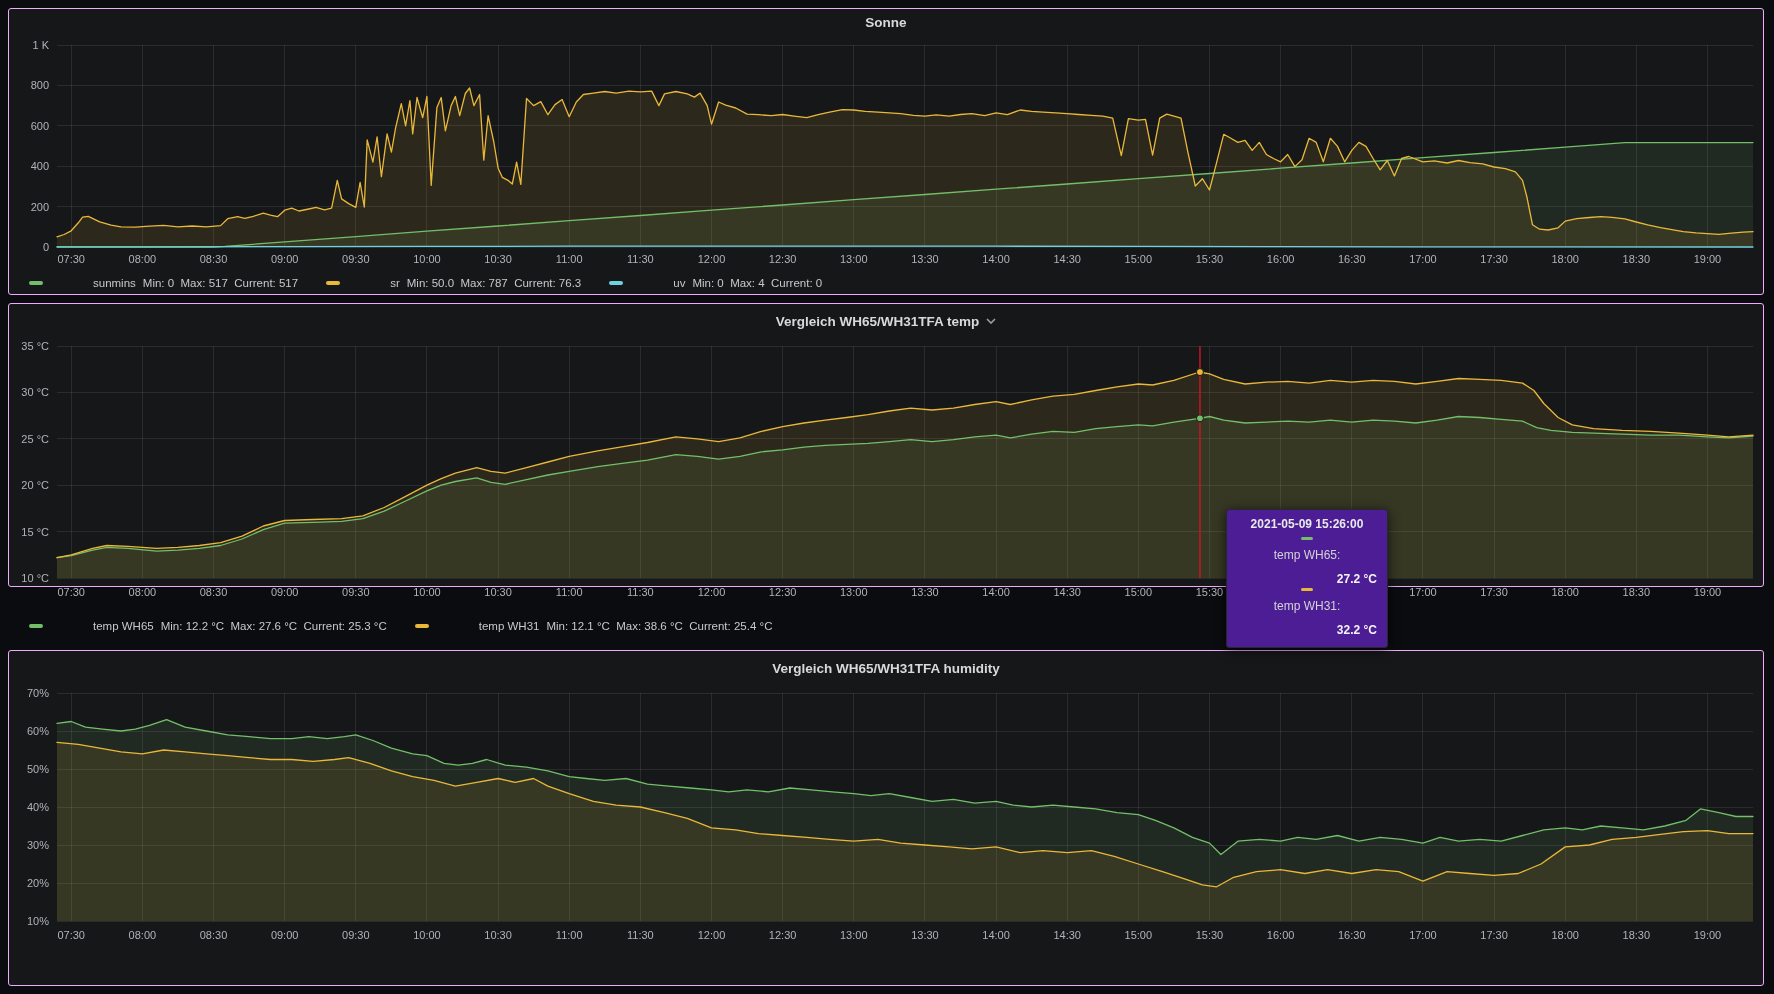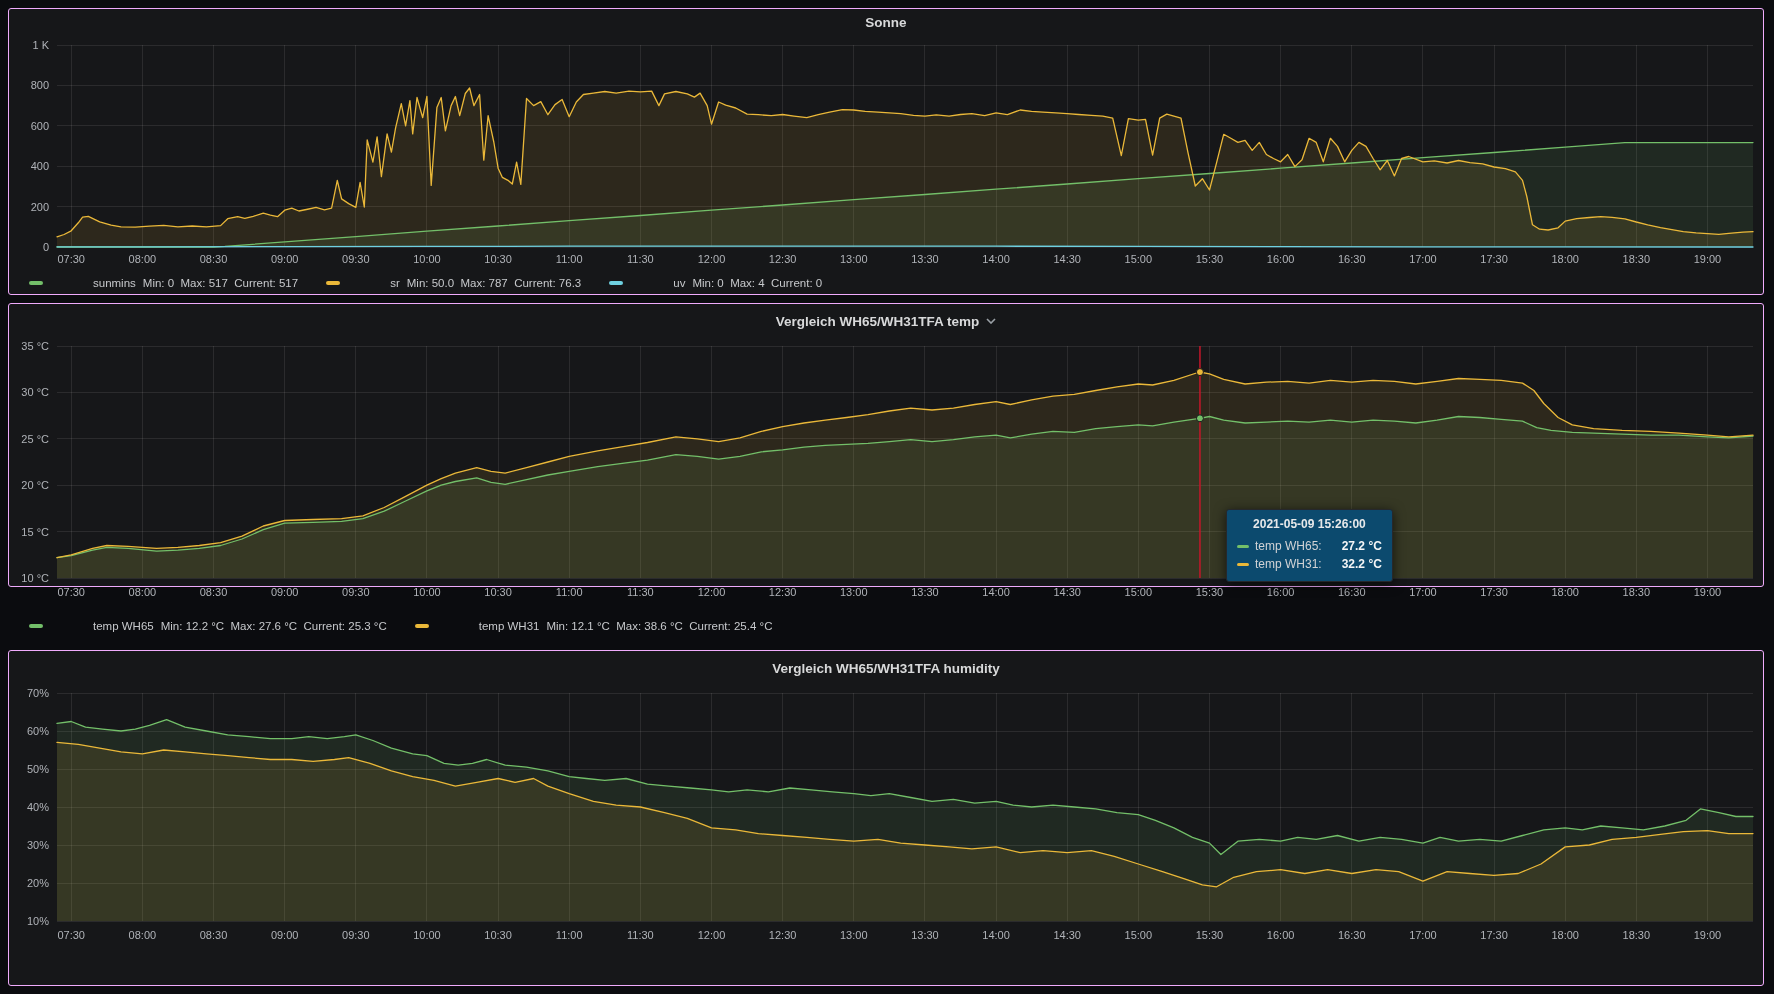--- a/index.html
+++ b/index.html
@@ -16,26 +16,26 @@
   #p2 .phead,#p3 .phead{height:34px;}
   .chev{display:inline-flex;align-items:center;color:#9aa0a6;}
   .plot{position:relative;margin-left:2px;}
   svg text.tick{fill:#b0b3b8;font-size:11px;font-family:"Liberation Sans",sans-serif;}
   .legend{display:flex;align-items:center;gap:28px;padding-left:20px;height:24px;
           font-size:11.5px;color:#c7c9cc;}
   .litem{display:flex;align-items:center;gap:7px;}
   .dash{width:14px;height:4px;border-radius:2px;display:inline-block;}
   .lname{cursor:pointer;margin-left:43px;}
   .lstats{white-space:pre;}
-  #tooltip{position:absolute;left:1226px;top:509px;z-index:6;background:#0c4a6e;
+  #tooltip{position:absolute;left:1226px;top:509px;z-index:6;background:#4c1d95;
            border:1px solid #26282c;border-radius:3px;padding:7px 10px 8px 10px;
            min-width:140px;box-shadow:0 2px 12px rgba(0,0,0,.65);
            font-size:12px;color:#d2d3d5;}
   .tt-title{font-weight:700;color:#e8e9ea;text-align:center;margin-bottom:6px;white-space:nowrap;}
-  .tt-row{display:flex;align-items:center;gap:6px;line-height:18px;white-space:nowrap;}
+  .tt-row{display:flex;align-items:center;gap:6px;line-height:18px;white-space:nowrap;flex-direction:column;}
   .tt-dash{width:12px;height:3px;border-radius:2px;flex:none;}
   .tt-val{margin-left:auto;padding-left:14px;font-weight:700;color:#f4f5f6;}
 </style>
 </head>
 <body>
 
 <div>
 
   <section class="panel" id="p1">
     <div class="phead">

